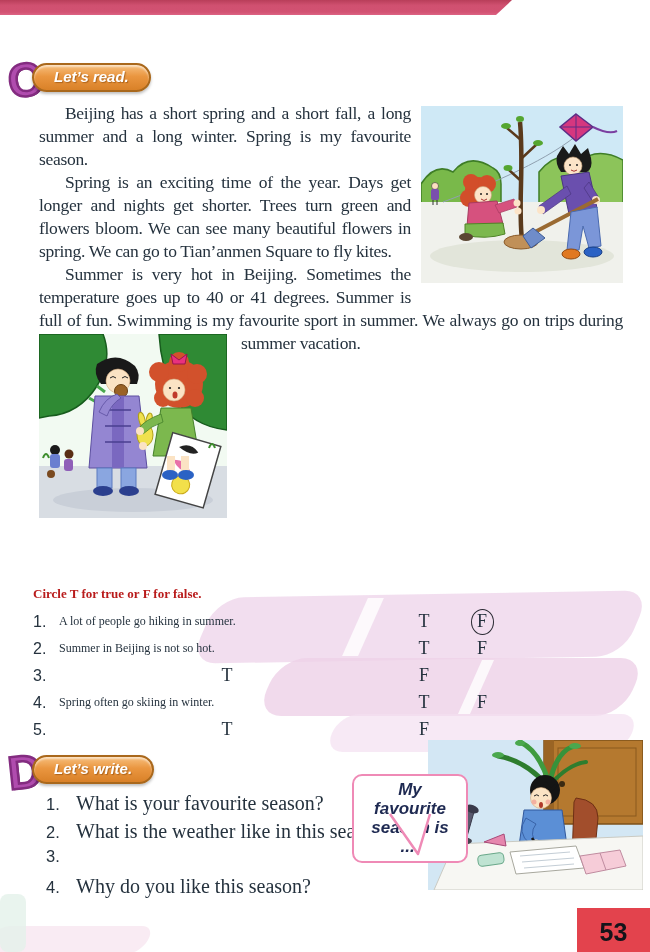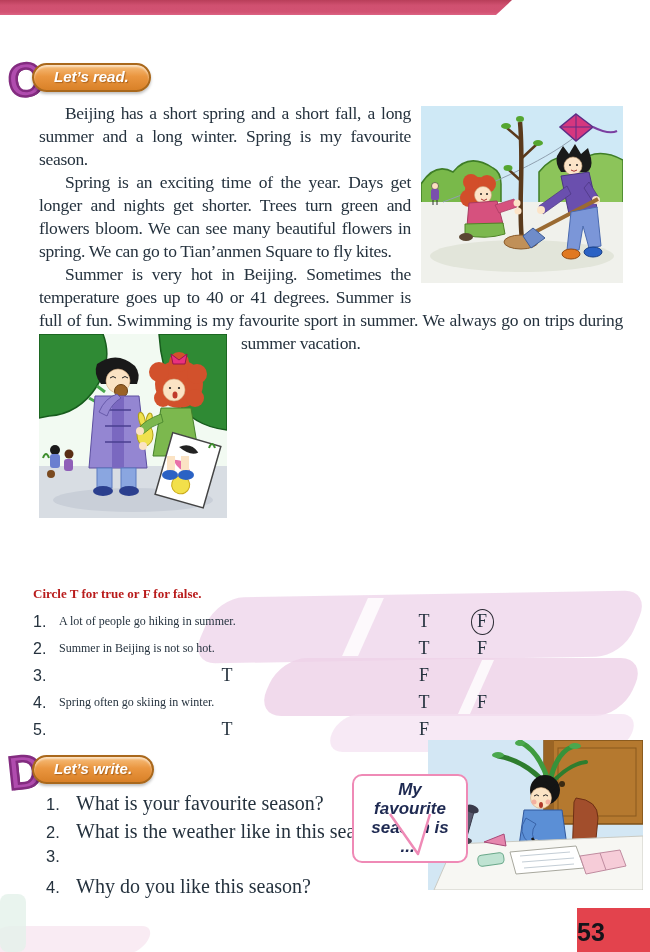--- a/index.html
+++ b/index.html
@@ -62,21 +62,21 @@
     border:2.5px solid #ef8ab6;border-radius:10px;padding:4px 6px 5px 6px;box-sizing:border-box;
     font-family:"Liberation Sans",sans-serif;font-weight:700;font-style:italic;
     font-size:17px;line-height:19px;color:#1f2a52;text-align:center;}
   .bubble-tail{position:absolute;left:384px;top:812px;z-index:7;}
 
   
   .ill-write{position:absolute;left:428px;top:740px;width:215px;height:150px;z-index:5;}
 
   
   .page-num-box{position:absolute;left:577px;top:908px;width:73px;height:44px;background:#e3434d;
-    display:flex;align-items:center;z-index:4;}
+    display:flex;align-items:center;justify-content:center;z-index:4;}
   .page-num{font-family:"Liberation Sans",sans-serif;font-weight:900;font-size:25px;color:#14141a;
     padding-top:4px;}
 </style>
 </head>
 <body>
 
 <div class="page">
 
   <div class="top-band"></div>
 

